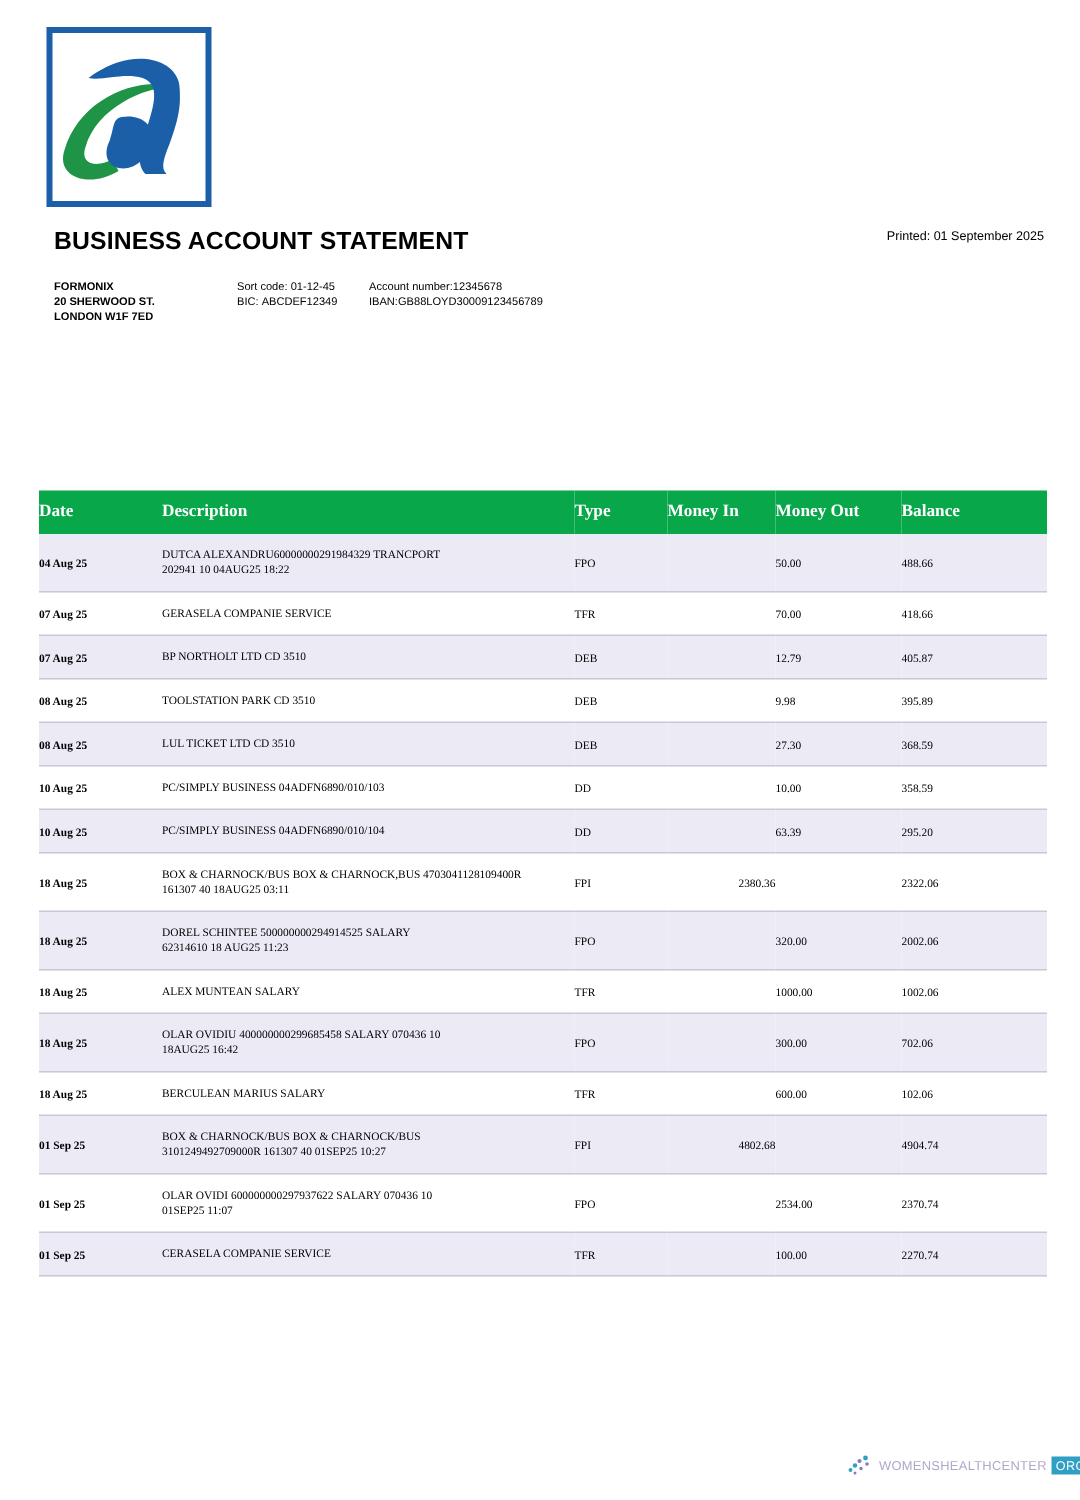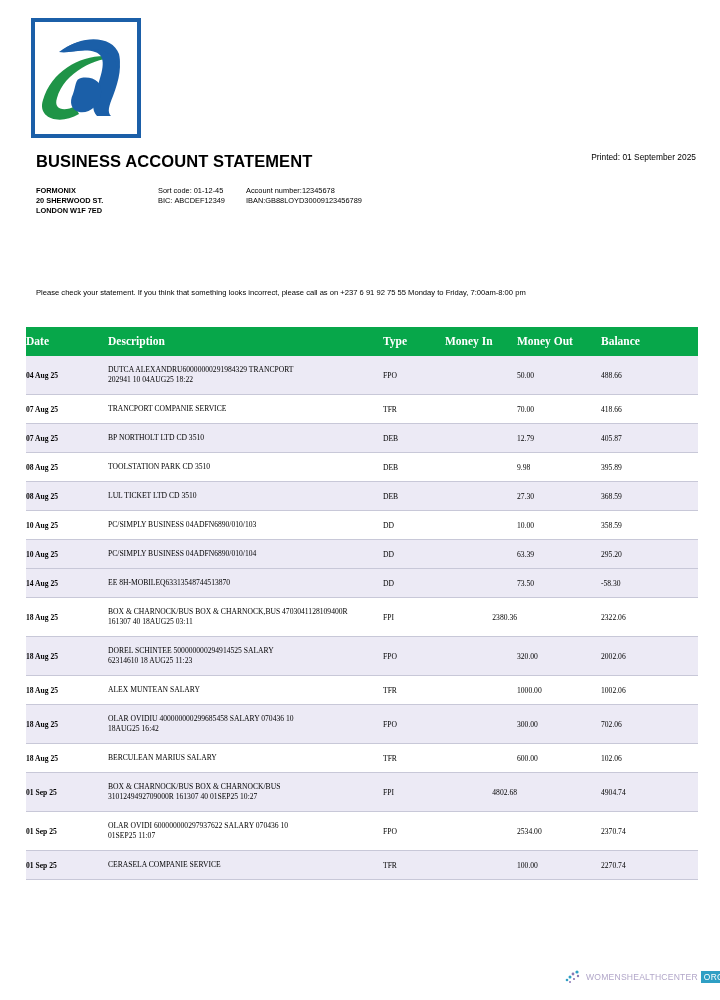--- a/index.html
+++ b/index.html
@@ -209,21 +209,20 @@
 
   <div class="acct-block">
     <div class="acct-line">
       <span class="c1"><span>Sort code:</span>&nbsp;<span>01-12-45</span></span><span class="c2"><span>Account number:</span><span>12345678</span></span>
     </div>
     <div class="acct-line">
       <span class="c1"><span>BIC:</span>&nbsp;<span>ABCDEF12349</span></span><span class="c2"><span>IBAN:</span><span>GB88LOYD30009123456789</span></span>
     </div>
   </div>
 
-  <div class="notice-2">Please check your statement. If you think that something looks incorrect, please call as on +237 6 91 92 75 55 Monday to Friday, 7:00am-8:00 pm</div>
 
   <div class="table-wrap">
     <table class="stmt">
       <thead>
         <tr>
           <th class="h-date">Date</th>
           <th class="h-desc">Description</th>
           <th class="h-type">Type</th>
           <th class="h-in">Money In</th>
           <th class="h-out">Money Out</th>
@@ -234,21 +233,21 @@
           <tr class="odd">
             <td class="c-date">04 Aug 25</td>
             <td class="c-desc"><span class="d1">DUTCA ALEXANDRU60000000291984329 TRANCPORT</span><span class="d2">202941 10 04AUG25 18:22</span></td>
             <td class="c-type">FPO</td>
             <td class="c-in"></td>
             <td class="c-out">50.00</td>
             <td class="c-bal">488.66</td>
           </tr>
           <tr class="even">
             <td class="c-date">07 Aug 25</td>
-            <td class="c-desc"><span class="d1">TRANCPORT COMPANIE SERVICE</span></td>
+            <td class="c-desc"><span class="d1">GERASELA COMPANIE SERVICE</span></td>
             <td class="c-type">TFR</td>
             <td class="c-in"></td>
             <td class="c-out">70.00</td>
             <td class="c-bal">418.66</td>
           </tr>
           <tr class="odd">
             <td class="c-date">07 Aug 25</td>
             <td class="c-desc"><span class="d1">BP NORTHOLT LTD CD 3510</span></td>
             <td class="c-type">DEB</td>
             <td class="c-in"></td>
@@ -279,28 +278,20 @@
             <td class="c-out">10.00</td>
             <td class="c-bal">358.59</td>
           </tr>
           <tr class="odd">
             <td class="c-date">10 Aug 25</td>
             <td class="c-desc"><span class="d1">PC/SIMPLY BUSINESS 04ADFN6890/010/104</span></td>
             <td class="c-type">DD</td>
             <td class="c-in"></td>
             <td class="c-out">63.39</td>
             <td class="c-bal">295.20</td>
-          </tr>
-          <tr class="odd">
-            <td class="c-date">14 Aug 25</td>
-            <td class="c-desc"><span class="d1">EE 8H-MOBILEQ63313548744513870</span></td>
-            <td class="c-type">DD</td>
-            <td class="c-in"></td>
-            <td class="c-out">73.50</td>
-            <td class="c-bal">-58.30</td>
           </tr>
           <tr class="even">
             <td class="c-date">18 Aug 25</td>
             <td class="c-desc"><span class="d1">BOX &amp; CHARNOCK/BUS BOX &amp; CHARNOCK,BUS 4703041128109400R</span><span class="d2">161307 40 18AUG25 03:11</span></td>
             <td class="c-type">FPI</td>
             <td class="c-in">2380.36</td>
             <td class="c-out"></td>
             <td class="c-bal">2322.06</td>
           </tr>
           <tr class="odd">

